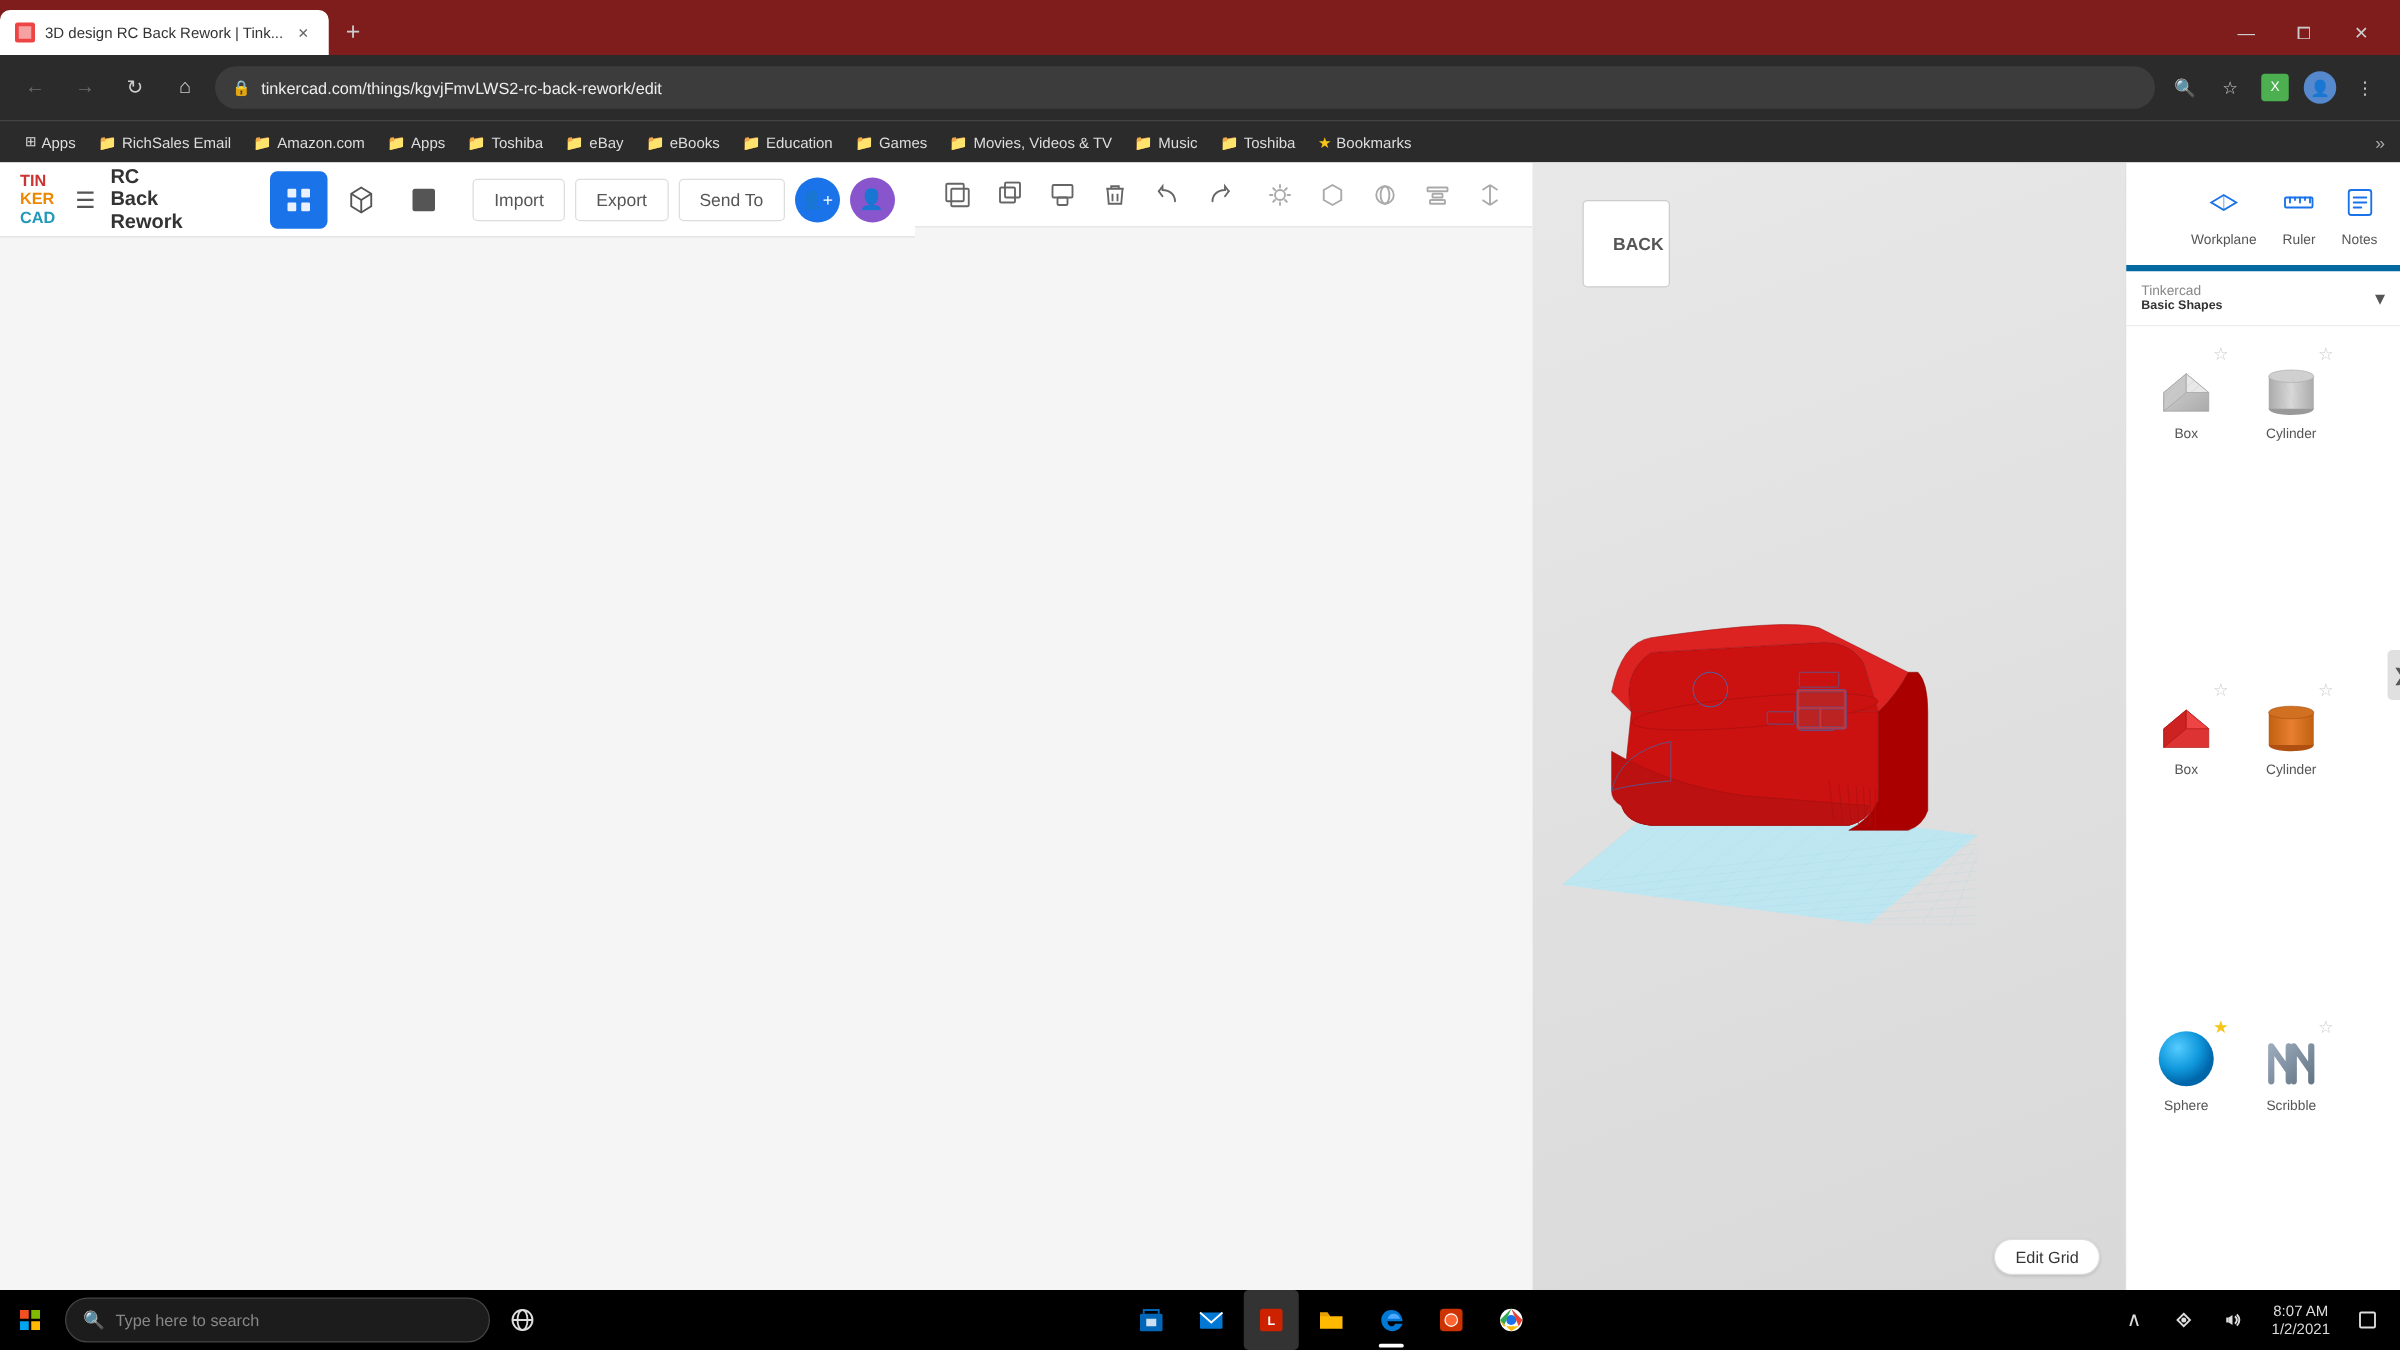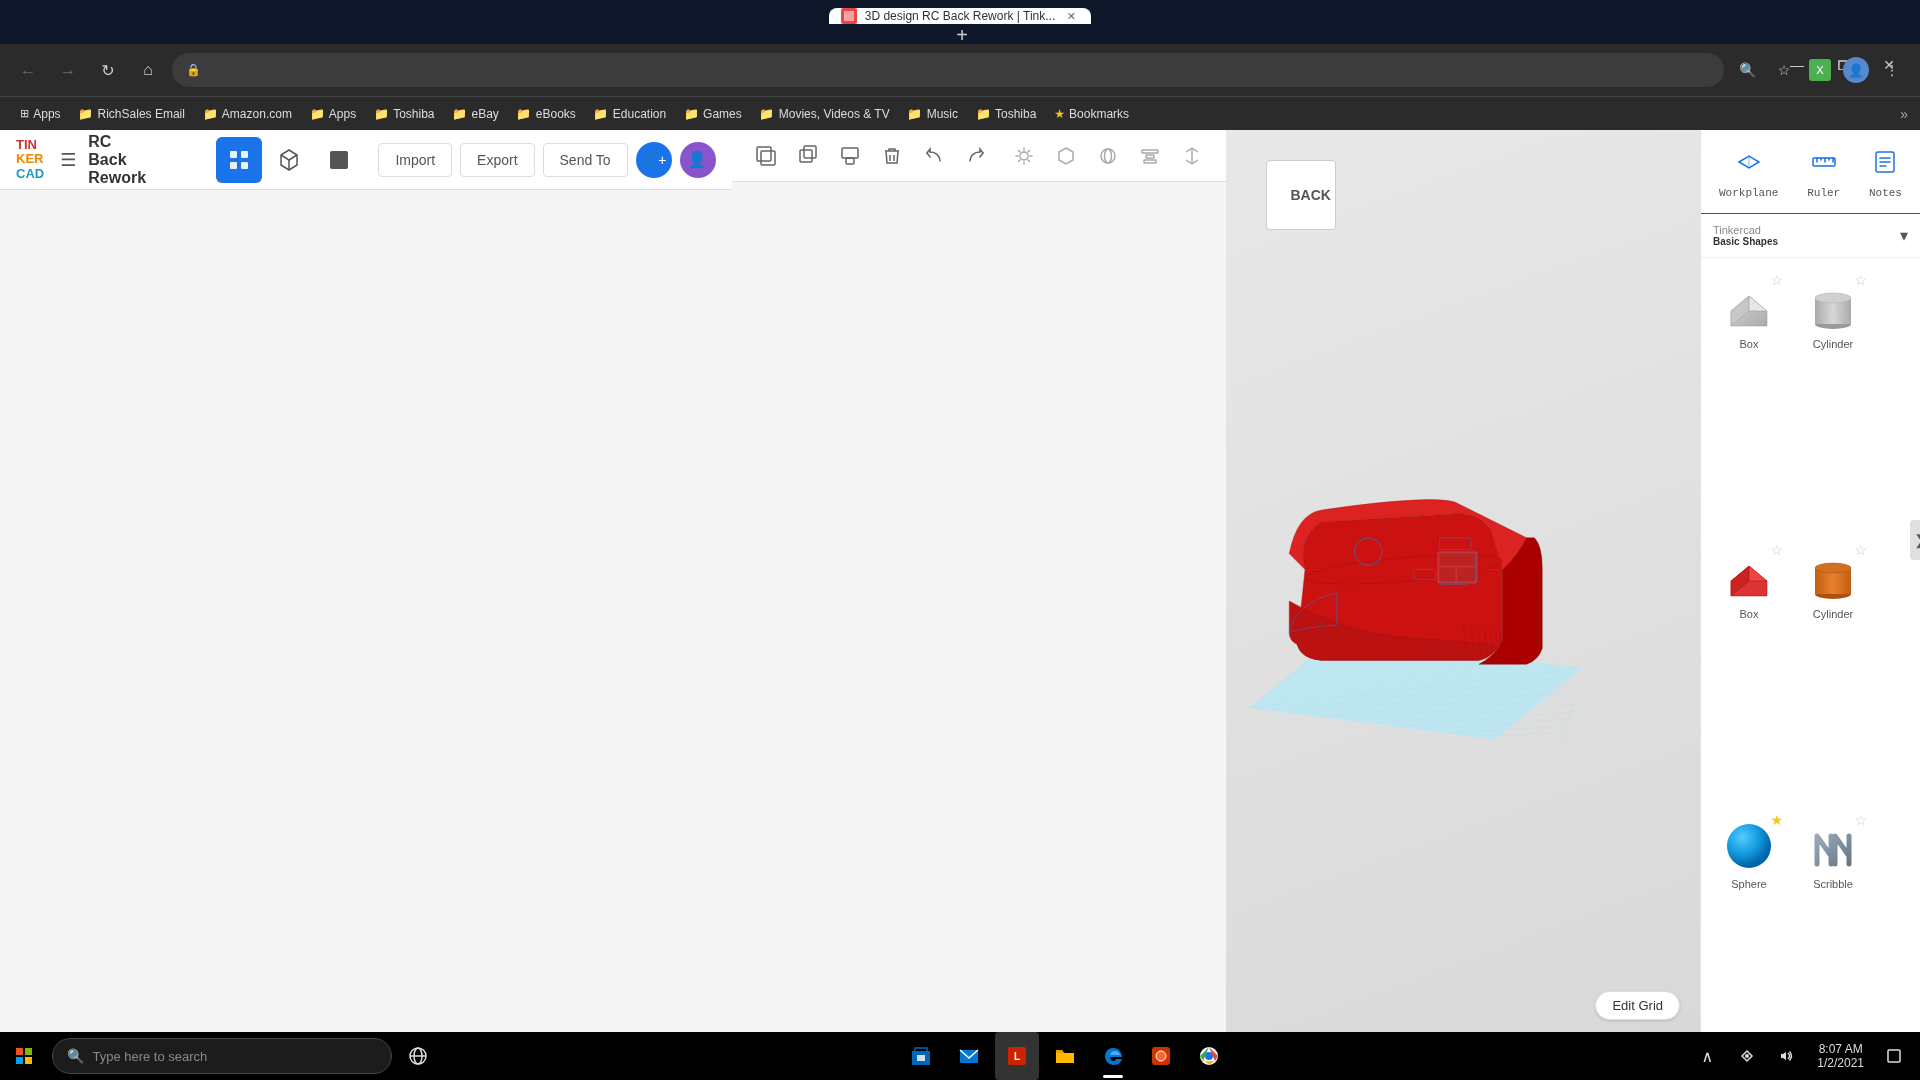--- a/index.html
+++ b/index.html
@@ -1,20 +1,20 @@
 <!DOCTYPE html>
 <html><head>
   <meta charset="utf-8">
   <style>
     * { margin: 0; padding: 0; box-sizing: border-box; }
     body { width: 1920px; height: 1080px; overflow: hidden; font-family: 'Segoe UI', Arial, sans-serif; background: #fff; }
 
     
     .browser-chrome { background: #2b2b2b; width: 100%; }
-    .tab-bar { display: flex; align-items: center; background: #0f172a; padding: 8px 0 0 0; height: 44px; flex-direction: column; }
+    .tab-bar { display: flex; align-items: center; background: #7f1d1d; padding: 8px 0 0 0; height: 44px; }
     .tab { display: flex; align-items: center; background: #fff; border-radius: 8px 8px 0 0; padding: 0 12px; height: 36px; min-width: 220px; max-width: 280px; font-size: 13px; color: #333; gap: 8px; }
     .tab .favicon { width: 16px; height: 16px; background: #e55; border-radius: 2px; flex-shrink: 0; }
     .tab .tab-title { flex: 1; overflow: hidden; text-overflow: ellipsis; white-space: nowrap; font-size: 12px; }
     .tab .close-btn { width: 16px; height: 16px; display: flex; align-items: center; justify-content: center; border-radius: 50%; font-size: 11px; color: #666; cursor: pointer; }
     .new-tab-btn { width: 32px; height: 32px; display: flex; align-items: center; justify-content: center; color: #ccc; font-size: 20px; cursor: pointer; margin-left: 4px; }
     .window-controls { margin-left: auto; display: flex; gap: 0; padding-right: 8px; }
     .win-btn { width: 46px; height: 36px; display: flex; align-items: center; justify-content: center; color: #ccc; font-size: 14px; cursor: pointer; }
 
     .address-bar-row { display: flex; align-items: center; background: #2b2b2b; padding: 6px 12px; gap: 8px; height: 52px; }
     .nav-btn { width: 32px; height: 32px; display: flex; align-items: center; justify-content: center; color: #ccc; font-size: 16px; cursor: pointer; border-radius: 50%; }
@@ -64,21 +64,21 @@
     .nav-cube { position: absolute; top: 230px; left: 14px; display: flex; flex-direction: column; gap: 6px; }
     .nav-cube-btn { width: 36px; height: 36px; background: #fff; border: 1px solid #ddd; border-radius: 50%; display: flex; align-items: center; justify-content: center; cursor: pointer; font-size: 16px; color: #555; box-shadow: 0 1px 3px rgba(0,0,0,0.15); }
 
     
     .edit-grid-btn { position: absolute; bottom: 60px; right: 20px; background: #fff; border: 1px solid #ddd; border-radius: 20px; padding: 6px 16px; font-size: 13px; color: #333; cursor: pointer; box-shadow: 0 1px 3px rgba(0,0,0,0.15); }
     .snap-grid-row { position: absolute; bottom: 20px; right: 20px; display: flex; align-items: center; gap: 12px; font-size: 13px; color: #555; }
     .snap-select { background: #fff; border: 1px solid #ddd; border-radius: 4px; padding: 4px 8px; font-size: 13px; cursor: pointer; }
 
     
     .right-panel { width: 220px; background: #fff; border-left: 1px solid #e0e0e0; display: flex; flex-direction: column; }
-    .panel-tabs { display: flex; justify-content: space-between; padding: 12px 8px 8px; border-bottom: 1px solid #0369a1; font-family: Liberation Mono, monospace; }
+    .panel-tabs { display: flex; justify-content: flex-end; padding: 12px 8px 8px; border-bottom: 5px solid #0369a1; }
     .panel-tab { display: flex; flex-direction: column; align-items: center; gap: 4px; cursor: pointer; padding: 6px 10px; border-radius: 4px; }
     .panel-tab-icon { font-size: 22px; color: #1a73e8; }
     .panel-tab-label { font-size: 11px; color: #555; }
 
     
     .shape-lib-header { display: flex; align-items: center; padding: 10px 12px; border-bottom: 1px solid #eee; }
     .lib-source { font-size: 11px; color: #888; }
     .lib-name { font-size: 10px; font-weight: 700; color: #333; flex: 1; }
     .lib-dropdown-btn { font-size: 16px; color: #555; cursor: pointer; }
 
@@ -131,20 +131,21 @@
     </div>
   </div>
 
   <div class="address-bar-row">
     <div class="nav-btn disabled">←</div>
     <div class="nav-btn disabled">→</div>
     <div class="nav-btn">↻</div>
     <div class="nav-btn">⌂</div>
     <div class="address-bar">
       <span class="lock-icon">🔒</span>
+      <span class="url-text">tinkercad.com/things/kgvjFmvLWS2-rc-back-rework/edit</span>
     </div>
     <div class="browser-actions">
       <div class="browser-action-btn">🔍</div>
       <div class="browser-action-btn">☆</div>
       <div class="browser-action-btn">
         <div class="extensions-btn" style="background:#4CAF50;border-radius:3px;font-size:11px;color:#fff;">X</div>
       </div>
       <div class="browser-action-btn">
         <div style="width:26px;height:26px;border-radius:50%;background:#5588cc;display:flex;align-items:center;justify-content:center;color:#fff;font-size:13px;">👤</div>
       </div>

